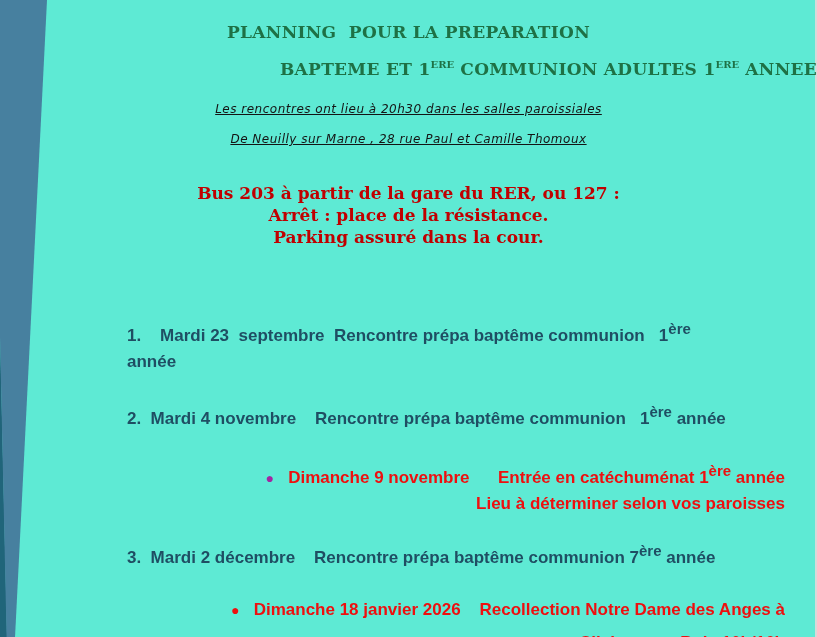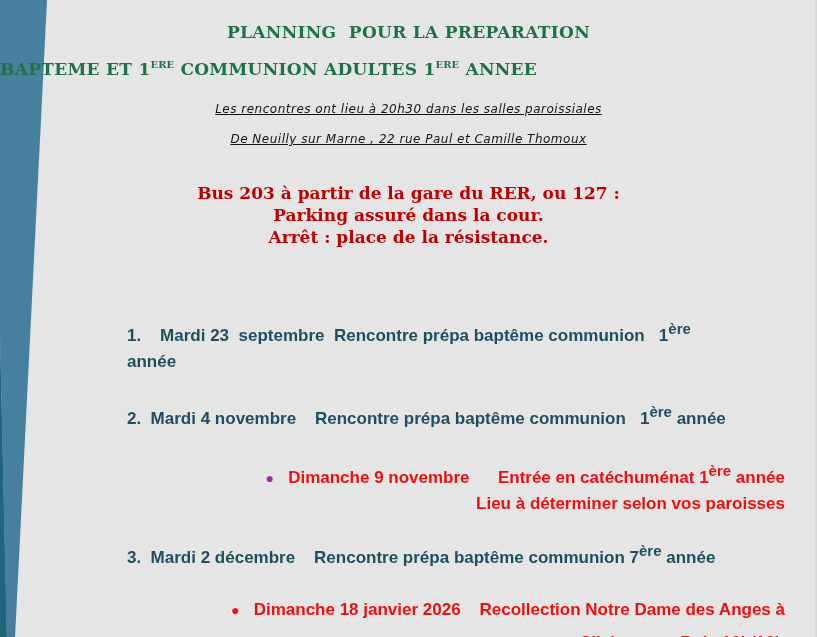--- a/index.html
+++ b/index.html
@@ -1,19 +1,19 @@
 <!DOCTYPE html>
 <html style="--green: #1e7145; --dark-red: #c00000; --red: #ee0f0f; --navy: #1f4e63; --purple: #a226a2; --wedge-light: #47809f; --wedge-dark: #20657a; --edge: #d8d8d8;"><head>
 <meta charset="utf-8">
 <style>
   html,body{margin:0;padding:0;background:#fff;}
   .page{
     position:relative;
     width:817px;height:637px;
-    background:#e5e5e5;
+    background:#5eead4;
     overflow:hidden;
     font-family:"Liberation Sans",sans-serif;
   }
   .right-edge{
     position:absolute;top:0;right:0;width:2px;height:100%;
     background:var(--edge,#d8d8d8);
   }
   .wedge-dark{
     position:absolute;left:0;top:0;width:47px;height:637px;
     background:var(--wedge-dark,#20657a);
@@ -30,21 +30,21 @@
     text-align:center;
     font-family:"DejaVu Serif",serif;
     font-weight:bold;
     font-size:17px;
     letter-spacing:.3px;
     color:var(--green,#1e7145);
     white-space:pre-wrap;
   }
   .subtitle{
     margin:17px 0 0;
-    text-align:left;
+    text-align:right;
     font-family:"DejaVu Serif",serif;
     font-weight:bold;
     font-size:17px;
     letter-spacing:.3px;
     color:var(--green,#1e7145);
     white-space:pre-wrap;
   }
   .subtitle sup{font-size:10px;letter-spacing:0;}
   .intro{
     margin:15px 0 0;
@@ -98,26 +98,26 @@
   <div class="wedge-light"></div>
   <div class="right-edge"></div>
 
   <div class="content">
 
     <h1 class="title">PLANNING  POUR LA PREPARATION</h1>
 
     <h2 class="subtitle"><span>BAPTEME ET 1</span><sup>ERE</sup><span> COMMUNION ADULTES 1</span><sup>ERE</sup><span> ANNEE</span></h2>
 
     <p class="intro">Les rencontres ont lieu à 20h30 dans les salles paroissiales</p>
-    <p class="intro">De Neuilly sur Marne , 22 rue Paul et Camille Thomoux</p>
+    <p class="intro">De Neuilly sur Marne , 28 rue Paul et Camille Thomoux</p>
 
     <div class="notice">
       <p>Bus 203 à partir de la gare du RER, ou 127 :</p>
+      <p>Arrêt : place de la résistance.</p>
       <p>Parking assuré dans la cour.</p>
-      <p>Arrêt : place de la résistance.</p>
     </div>
 
     <div class="schedule">
 
       <p class="item item-1"><span>1.    Mardi 23  septembre  Rencontre prépa baptême communion   1</span><sup>ère</sup><span>
 année</span></p>
 
       <p class="item item-2"><span>2.  Mardi 4 novembre    Rencontre prépa baptême communion   1</span><sup>ère</sup><span> année</span></p>
 
       <p class="bullet bullet-1"><span class="dot dot-purple">●</span><span>   Dimanche 9 novembre      Entrée en catéchuménat 1</span><sup>ère</sup><span> année

